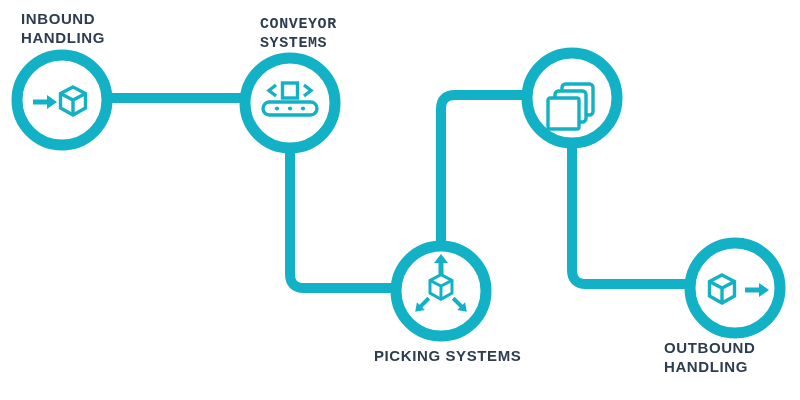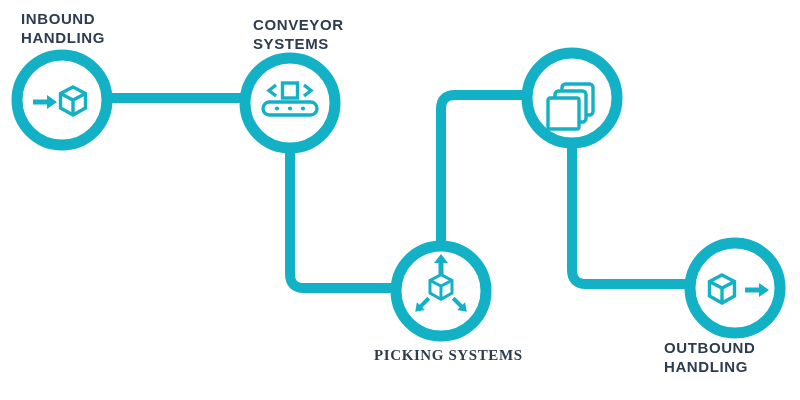--- a/index.html
+++ b/index.html
@@ -44,23 +44,23 @@
     position: absolute;
     font-weight: bold;
     font-size: 15px;
     line-height: 19px;
     letter-spacing: 0.6px;
     color: var(--label);
     white-space: pre-line;
     text-transform: uppercase;
   }
   .lbl-inbound  { left: 21px;  top: 9px; }
-  .lbl-conveyor { left: 253px; top: 15px; }
+  .lbl-conveyor { left: 260px; top: 15px; font-family: Liberation Mono, monospace; }
   .lbl-sorters  { left: 538px; top: 28px; }
-  .lbl-picking  { left: 374px; top: 346px; font-family: Liberation Serif, serif; }
+  .lbl-picking  { left: 374px; top: 346px; }
   .lbl-outbound { left: 664px; top: 338px; }
 </style>
 </head>
 <body>
 
 <div class="stage">
 
   <svg class="flow-canvas" width="800" height="400" viewBox="0 0 800 400" aria-hidden="true">
 
     <path class="connector" d="M 62 98 H 290"></path>

